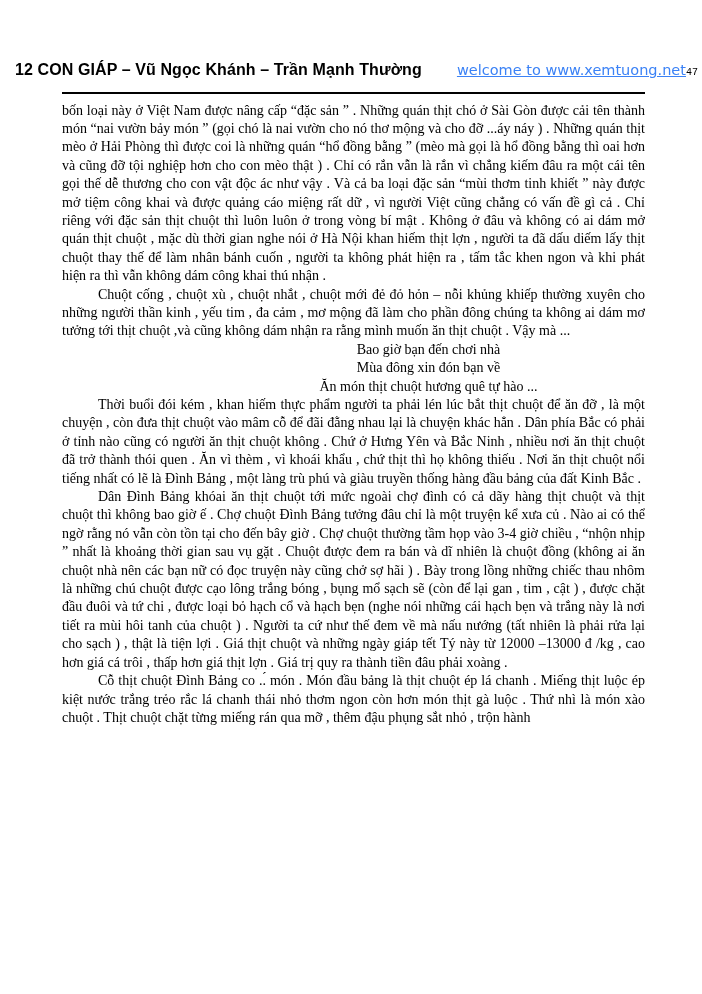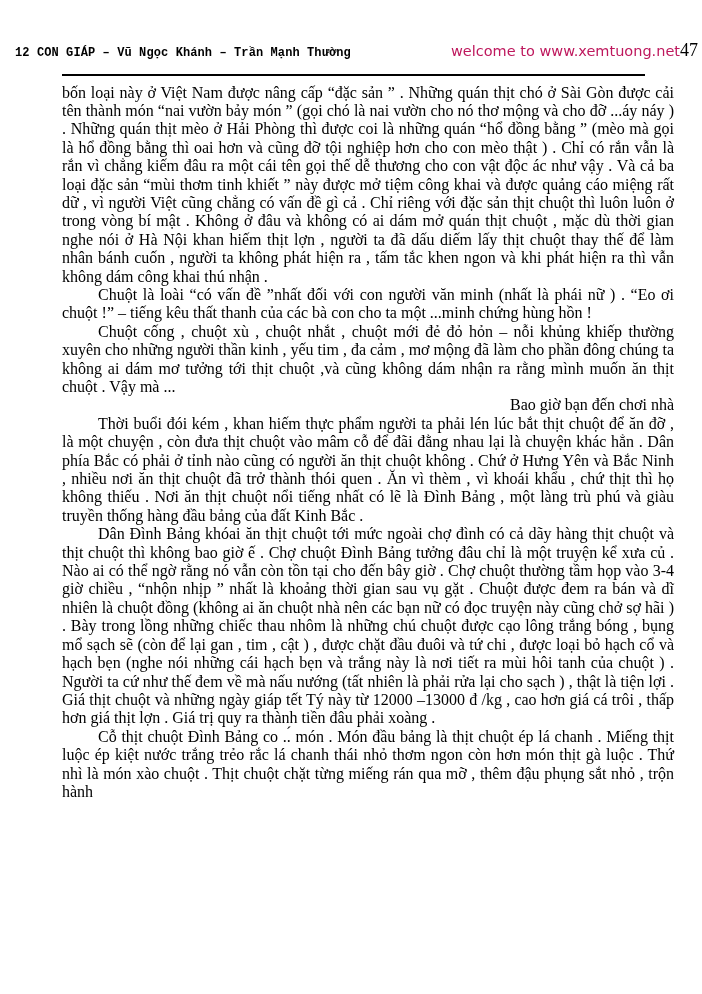--- a/index.html
+++ b/index.html
@@ -11,81 +11,84 @@
     overflow:hidden;
     color:#000;
   }
   .header{
     display:flex;
     align-items:baseline;
     padding:40px 4px 0 15px;
     white-space:nowrap;
   }
   .title{
-    font-family:Liberation Mono, monospace;
+    font-family:Liberation Sans, sans-serif;
     font-weight:bold;
-    font-size:12px;
+    font-size:16px;
     letter-spacing:0.1px;
   }
   .spacer{flex:1 1 auto;}
   .site-link{
     font-family:"DejaVu Sans","Liberation Sans",sans-serif;
     font-size:14.5px;
-    color:#be185d;
+    color:#3b82f6;
+    text-decoration:underline;
     cursor:pointer;
   }
   .page-num{
-    font-family:Liberation Serif, serif;
-    font-size:18px;
+    font-family:Liberation Mono, monospace;
+    font-size:10px;
+    margin-top:27px;
   }
   .rule{
     border:none;
     height:1.5px;
     background:#000;
     margin:13px 57px 0 62px;
   }
   .body-text{
-    margin:8px 28px 0 62px;
+    margin:8px 57px 0 62px;
     font-family:"Liberation Serif","DejaVu Serif",serif;
-    font-size:16px;
+    font-size:14px;
     line-height:18.4px;
     text-align:justify;
   }
   .body-text p{
     margin:0;
     text-indent:36px;
   }
   .body-text p.no-indent{text-indent:0;}
   .poem{
     margin:0 0 0 150px;
-    text-align:right;
+    text-align:center;
   }
   .poem div{margin:0;}
 </style>
 </head>
 <body>
 
 <div class="page">
 
   <div class="header">
     <span class="title">12 CON GIÁP – Vũ Ngọc Khánh – Trần Mạnh Thường</span>
     <span class="spacer"></span>
     <span class="site-link">welcome to www.xemtuong.net</span>
       <span class="page-num">47</span>
   </div>
 
   <hr class="rule">
 
   <div class="body-text">
     <p class="no-indent">bốn loại này ở Việt Nam được nâng cấp “đặc sản ” . Những quán thịt chó ở Sài Gòn được cải tên thành món “nai vườn bảy món ” (gọi chó là nai vườn cho nó thơ mộng và cho đỡ ...áy náy ) . Những quán thịt mèo ở Hải Phòng thì được coi là những quán “hổ đồng bằng ” (mèo mà gọi là hổ đồng bằng thì oai hơn và cũng đỡ tội nghiệp hơn cho con mèo thật ) . Chỉ có rắn vẫn là rắn vì chẳng kiếm đâu ra một cái tên gọi thế dễ thương cho con vật độc ác như vậy . Và cả ba loại đặc sản “mùi thơm tinh khiết ” này được mở tiệm công khai và được quảng cáo miệng rất dữ , vì người Việt cũng chẳng có vấn đề gì cả . Chỉ riêng với đặc sản thịt chuột thì luôn luôn ở trong vòng bí mật . Không ở đâu và không có ai dám mở quán thịt chuột , mặc dù thời gian nghe nói ở Hà Nội khan hiếm thịt lợn , người ta đã dấu diếm lấy thịt chuột thay thế để làm nhân bánh cuốn , người ta không phát hiện ra , tấm tắc khen ngon và khi phát hiện ra thì vẫn không dám công khai thú nhận .</p>
-    <p>Chuột là loài “có vấn đề ”nhất đối với con người văn minh (nhất là phái nữ ) . “Eo ơi chuột !” – tiếng kêu thất thanh của các bà con cho ta một ...minh chứng hùng hồn !</p>
     <p>Chuột cống , chuột xù , chuột nhắt , chuột mới đẻ đỏ hỏn – nỗi khủng khiếp thường xuyên cho những người thần kinh , yếu tim , đa cảm , mơ mộng đã làm cho phần đông chúng ta không ai dám mơ tưởng tới thịt chuột ,và cũng không dám nhận ra rằng mình muốn ăn thịt chuột . Vậy mà ...</p>
 
     <div class="poem">
       <div>Bao giờ bạn đến chơi nhà</div>
+      <div>Mùa đông xin đón bạn về</div>
+      <div>Ăn món thịt chuột hương quê tự hào ...</div>
     </div>
 
     <p>Thời buổi đói kém , khan hiếm thực phẩm người ta phải lén lúc bắt thịt chuột để ăn đỡ , là một chuyện , còn đưa thịt chuột vào mâm cỗ để đãi đằng nhau lại là chuyện khác hẳn . Dân phía Bắc có phải ở tỉnh nào cũng có người ăn thịt chuột không . Chứ ở Hưng Yên và Bắc Ninh , nhiều nơi ăn thịt chuột đã trở thành thói quen . Ăn vì thèm , vì khoái khẩu , chứ thịt thì họ không thiếu . Nơi ăn thịt chuột nổi tiếng nhất có lẽ là Đình Bảng , một làng trù phú và giàu truyền thống hàng đầu bảng của đất Kinh Bắc .</p>
     <p>Dân Đình Bảng khóai ăn thịt chuột tới mức ngoài chợ đình có cả dãy hàng thịt chuột và thịt chuột thì không bao giờ ế . Chợ chuột Đình Bảng tưởng đâu chỉ là một truyện kể xưa củ . Nào ai có thể ngờ rằng nó vẫn còn tồn tại cho đến bây giờ . Chợ chuột thường tầm họp vào 3-4 giờ chiều , “nhộn nhịp ” nhất là khoảng thời gian sau vụ gặt . Chuột được đem ra bán và dĩ nhiên là chuột đồng (không ai ăn chuột nhà nên các bạn nữ có đọc truyện này cũng chở sợ hãi ) . Bày trong lồng những chiếc thau nhôm là những chú chuột được cạo lông trắng bóng , bụng mổ sạch sẽ (còn để lại gan , tim , cật ) , được chặt đầu đuôi và tứ chi , được loại bỏ hạch cổ và hạch bẹn (nghe nói những cái hạch bẹn và trắng này là nơi tiết ra mùi hôi tanh của chuột ) . Người ta cứ như thế đem về mà nấu nướng (tất nhiên là phải rửa lại cho sạch ) , thật là tiện lợi . Giá thịt chuột và những ngày giáp tết Tý này từ 12000 –13000 đ /kg , cao hơn giá cá trôi , thấp hơn giá thịt lợn . Giá trị quy ra thành tiền đâu phải xoàng .</p>
     <p>Cỗ thịt chuột Đình Bảng co ..́ món . Món đầu bảng là thịt chuột ép lá chanh . Miếng thịt luộc ép kiệt nước trắng trẻo rắc lá chanh thái nhỏ thơm ngon còn hơn món thịt gà luộc . Thứ nhì là món xào chuột . Thịt chuột chặt từng miếng rán qua mỡ , thêm đậu phụng sắt nhỏ , trộn hành</p>
   </div>
 
 </div>
 
 </body></html>

